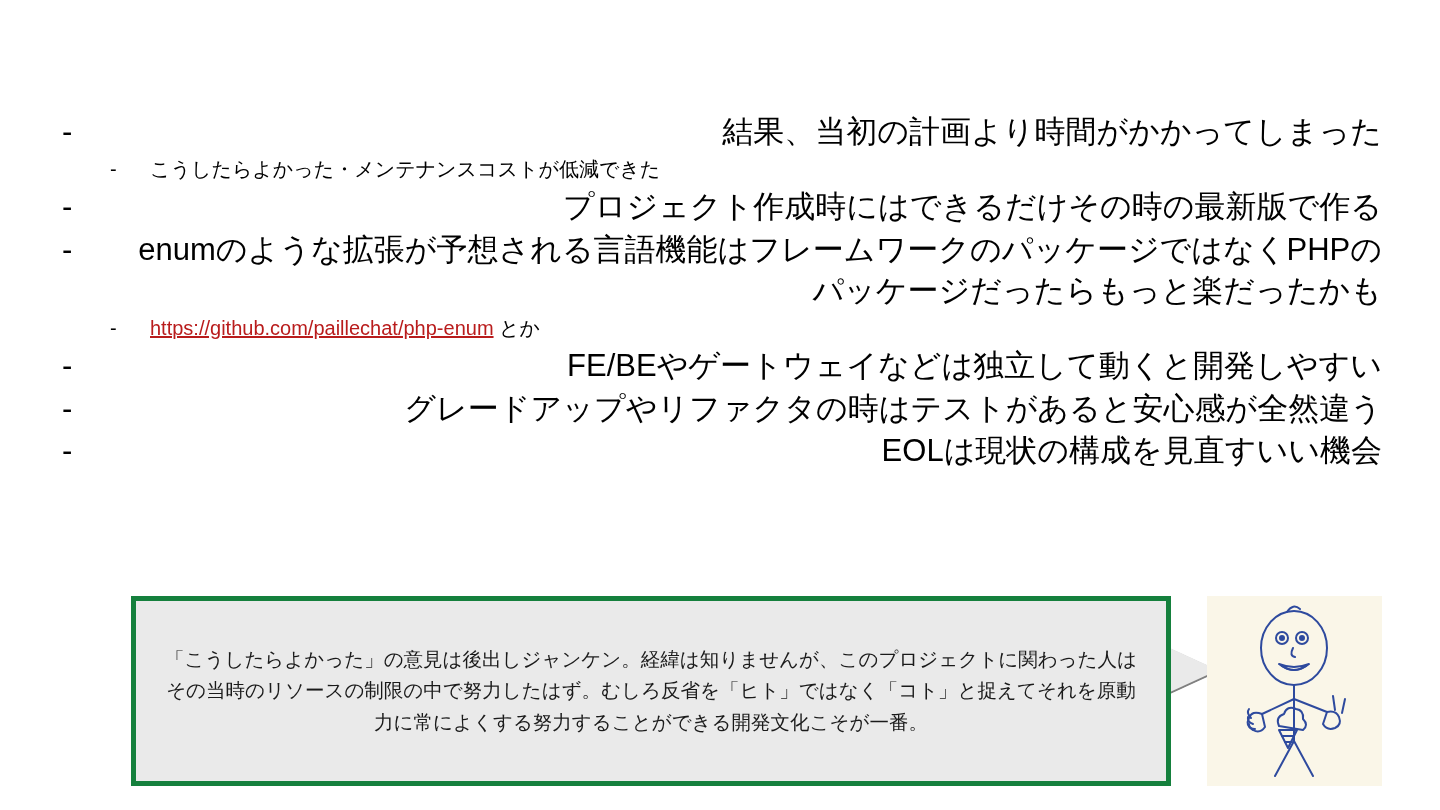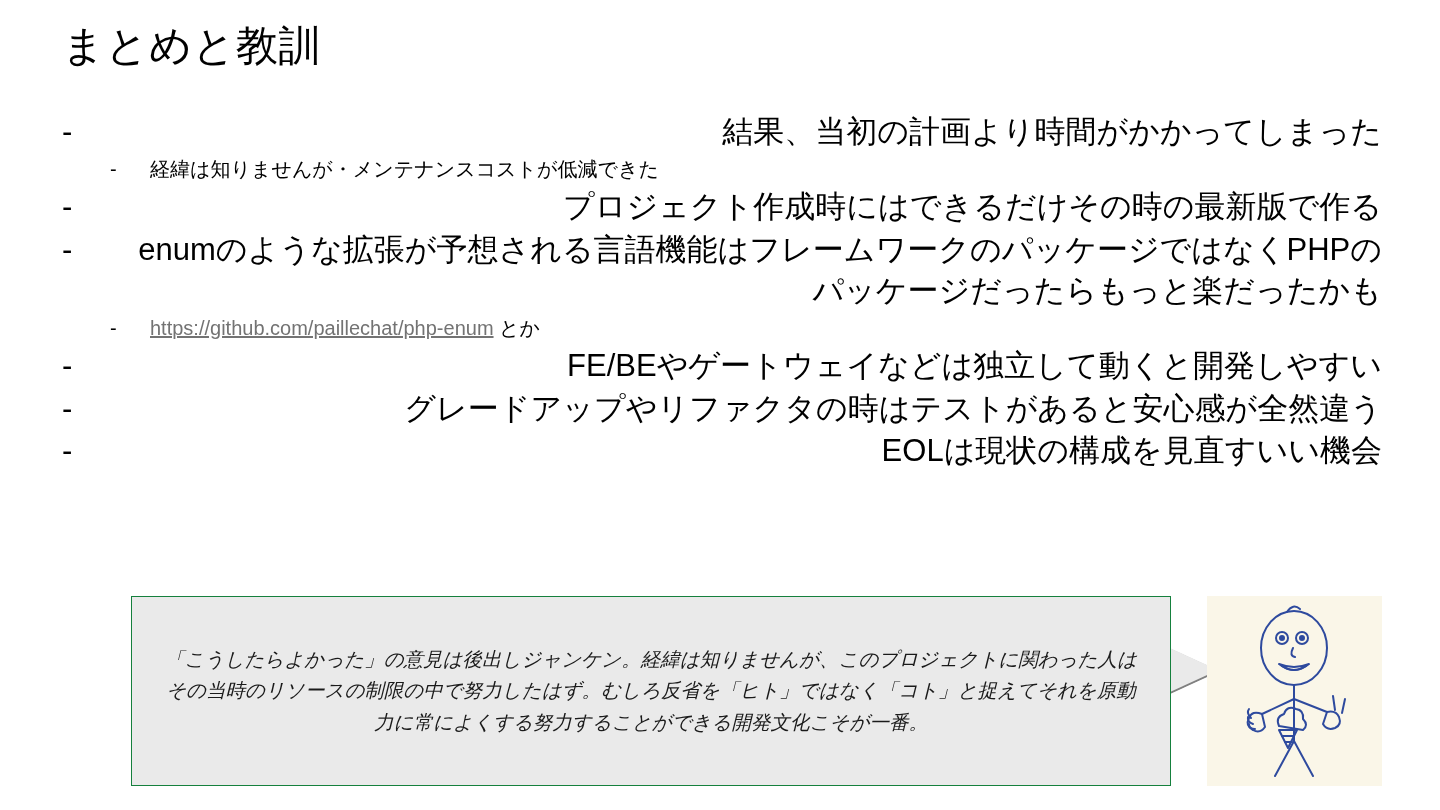--- a/index.html
+++ b/index.html
@@ -73,38 +73,37 @@
   .bullet.level2 .dash {
     width: 40px;
     margin-left: 48px;
     font-size: 20px;
   }
   .bullet.level2 .text {
     flex: 1 1 auto;
   }
 
   .link {
-    color: #737373;
+    color: #b91c1c;
     text-decoration: underline;
   }
 
   
   .callout {
     position: absolute;
     left: 131px;
     top: 596px;
     width: 1040px;
     height: 190px;
     background: #eaeaea;
-    border: 1px solid #15803d;
+    border: 5px solid #15803d;
     box-sizing: border-box;
     display: flex;
     align-items: center;
     justify-content: center;
-    font-style: italic;
   }
   .callout-text {
     font-size: 19.5px;
     line-height: 1.62;
     color: #1a1a1a;
     text-align: center;
     padding: 10px 26px;
   }
   .callout-tail {
     position: absolute;
@@ -140,32 +139,31 @@
   }
   .illustration svg {
     display: block;
   }
 </style>
 </head>
 <body>
 
 <div class="slide">
 
-  <div class="slide-title">まとめと教訓</div>
 
   <div class="bullets">
 
     <div class="bullet level1">
       <span class="dash">-</span>
       <span class="text">結果、当初の計画より時間がかかってしまった</span>
     </div>
 
     <div class="bullet level2">
       <span class="dash">-</span>
-      <span class="text">経緯は知りませんが・メンテナンスコストが低減できた</span>
+      <span class="text">こうしたらよかった・メンテナンスコストが低減できた</span>
     </div>
 
     <div class="bullet level1">
       <span class="dash">-</span>
       <span class="text">プロジェクト作成時にはできるだけその時の最新版で作る</span>
     </div>
 
     <div class="bullet level1">
       <span class="dash">-</span>
       <span class="text">enumのような拡張が予想される言語機能はフレームワークのパッケージではなくPHPのパッケージだったらもっと楽だったかも</span>

